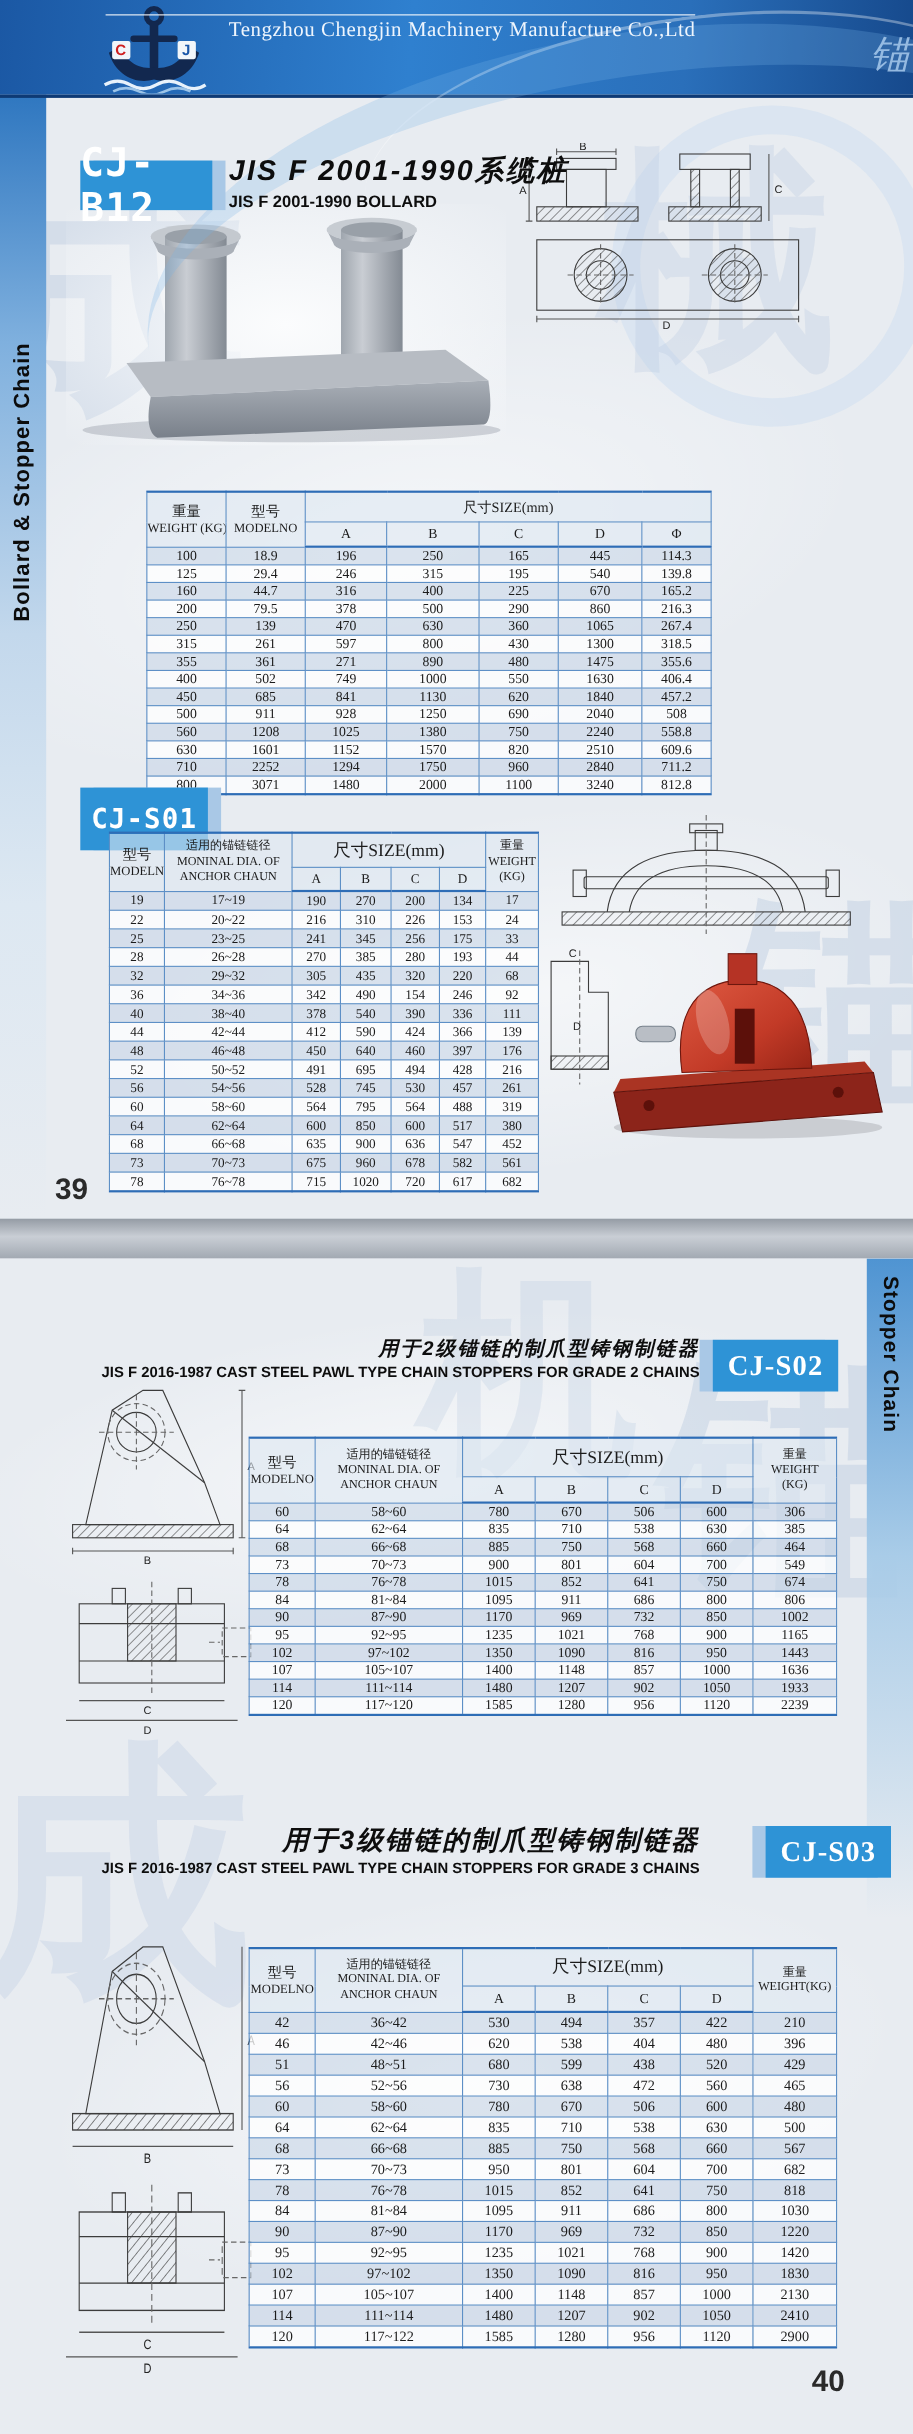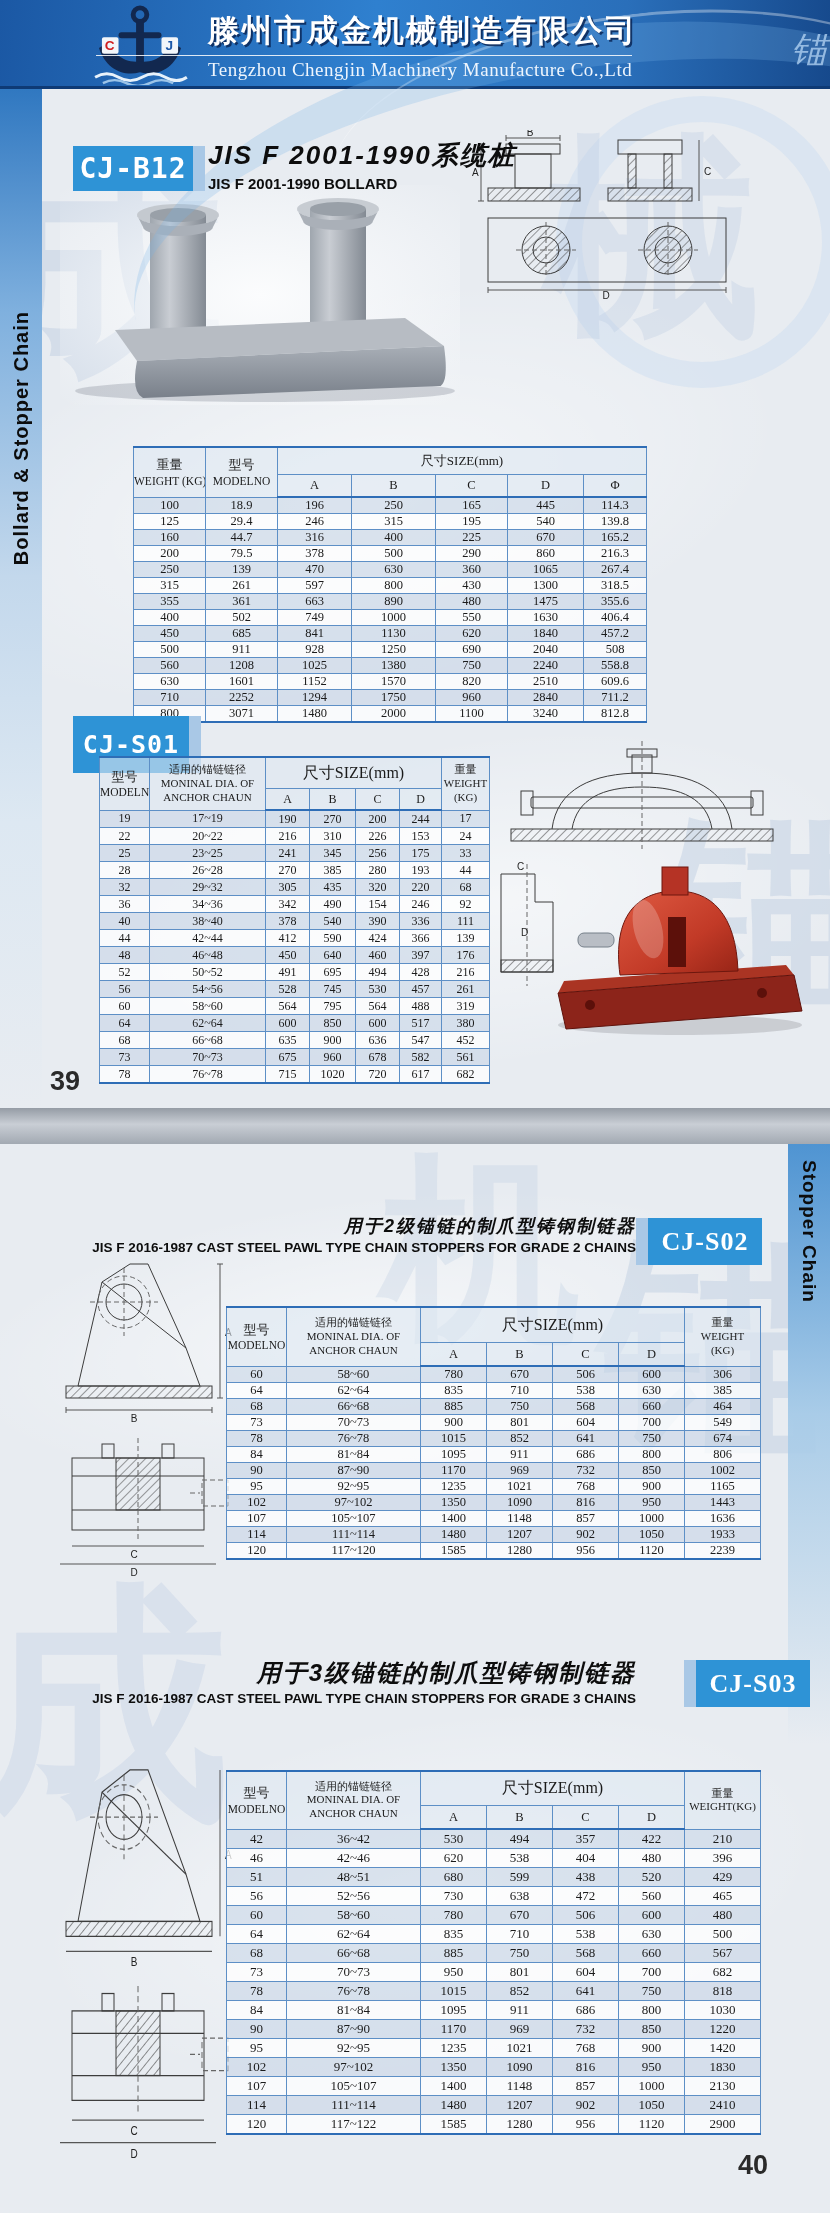--- a/index.html
+++ b/index.html
@@ -115,31 +115,30 @@
         <rect x="30" y="30" width="44" height="6" rx="3" fill="#12284f"></rect>
         <path d="M52,60 C34,62 24,50 20,40 L10,46 C16,66 34,76 52,71 C70,76 88,66 94,46 L84,40 C80,50 70,62 52,60 Z" fill="#12284f"></path>
         <rect x="13" y="35" width="17" height="17" rx="2" fill="#f2f6fa"></rect>
         <rect x="74" y="35" width="17" height="17" rx="2" fill="#f2f6fa"></rect>
         <text x="21" y="48" text-anchor="middle" font-size="14" font-weight="bold" fill="#cf1f1f">C</text>
         <text x="82" y="48" text-anchor="middle" font-size="14" font-weight="bold" fill="#1b57a8">J</text>
         <path d="M6,76 q12,-7 24,0 t24,0 t24,0 t22,0" stroke="#e8f2fb" stroke-width="3" fill="none"></path>
         <path d="M14,82 q12,-6 24,0 t24,0 t24,0" stroke="#9cc4e8" stroke-width="2.5" fill="none"></path>
       </svg>
       <div class="company">
-        <div class="company-cn">滕州市成金机械制造有限公司</div>
         <div class="company-en">Tengzhou Chengjin Machinery Manufacture Co.,Ltd</div>
       </div>
       <div class="corner-char">锚</div>
     </header>
 
     <div class="left-strip">
       <span>Bollard &amp; Stopper Chain</span>
     </div>
 
-    <div class="badge right-sh" style="left:73px;top:146px;width:120px;height:45px;font-size:28px;">CJ-B12</div>
+    <div class="badge right-sh" style="left:73px;top:146px;width:120px;height:45px;font-size:36px;">CJ-B12</div>
     <div class="titles" style="left:208px;top:138px;">
       <div class="t-cn" style="font-size:26px;">JIS F 2001-1990系缆桩</div>
       <div class="t-en" style="font-size:15px;">JIS F 2001-1990 BOLLARD</div>
     </div>
 
     <svg class="art" style="left:60px;top:185px;width:400px;height:220px;" viewBox="0 0 400 220">
       <defs>
         <linearGradient id="colg" x1="0" y1="0" x2="1" y2="0">
           <stop offset="0" stop-color="#9fa6ae"></stop>
             <stop offset="0.35" stop-color="#c9cdd3"></stop>
@@ -287,21 +286,21 @@
             <td>261</td>
             <td>597</td>
             <td>800</td>
             <td>430</td>
             <td>1300</td>
             <td>318.5</td>
           </tr>
           <tr>
             <td>355</td>
             <td>361</td>
-            <td>663</td>
+            <td>271</td>
             <td>890</td>
             <td>480</td>
             <td>1475</td>
             <td>355.6</td>
           </tr>
           <tr>
             <td>400</td>
             <td>502</td>
             <td>749</td>
             <td>1000</td>
@@ -403,21 +402,21 @@
           <th>D</th>
         </tr>
       </thead>
       <tbody>
           <tr>
             <td>19</td>
             <td>17~19</td>
             <td>190</td>
             <td>270</td>
             <td>200</td>
-            <td>244</td>
+            <td>134</td>
             <td>17</td>
           </tr>
           <tr>
             <td>22</td>
             <td>20~22</td>
             <td>216</td>
             <td>310</td>
             <td>226</td>
             <td>153</td>
             <td>24</td>

